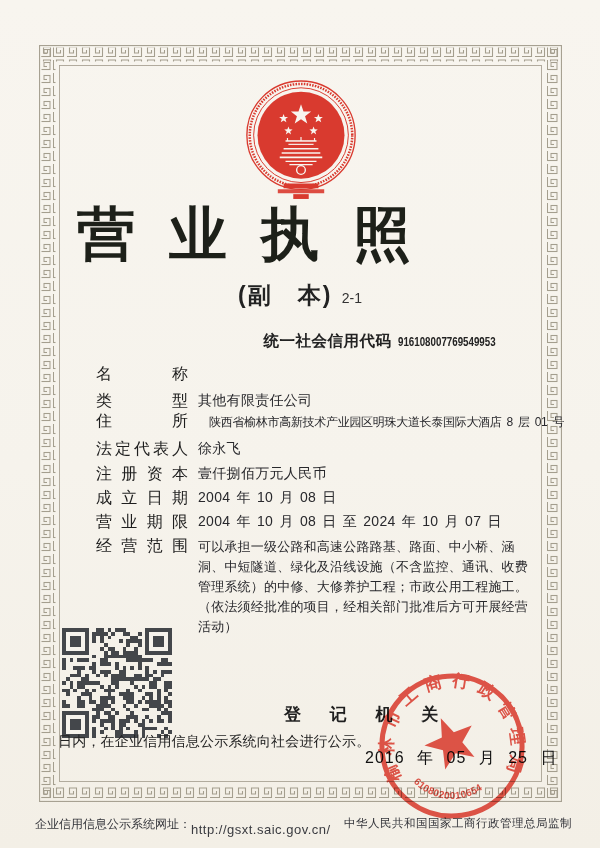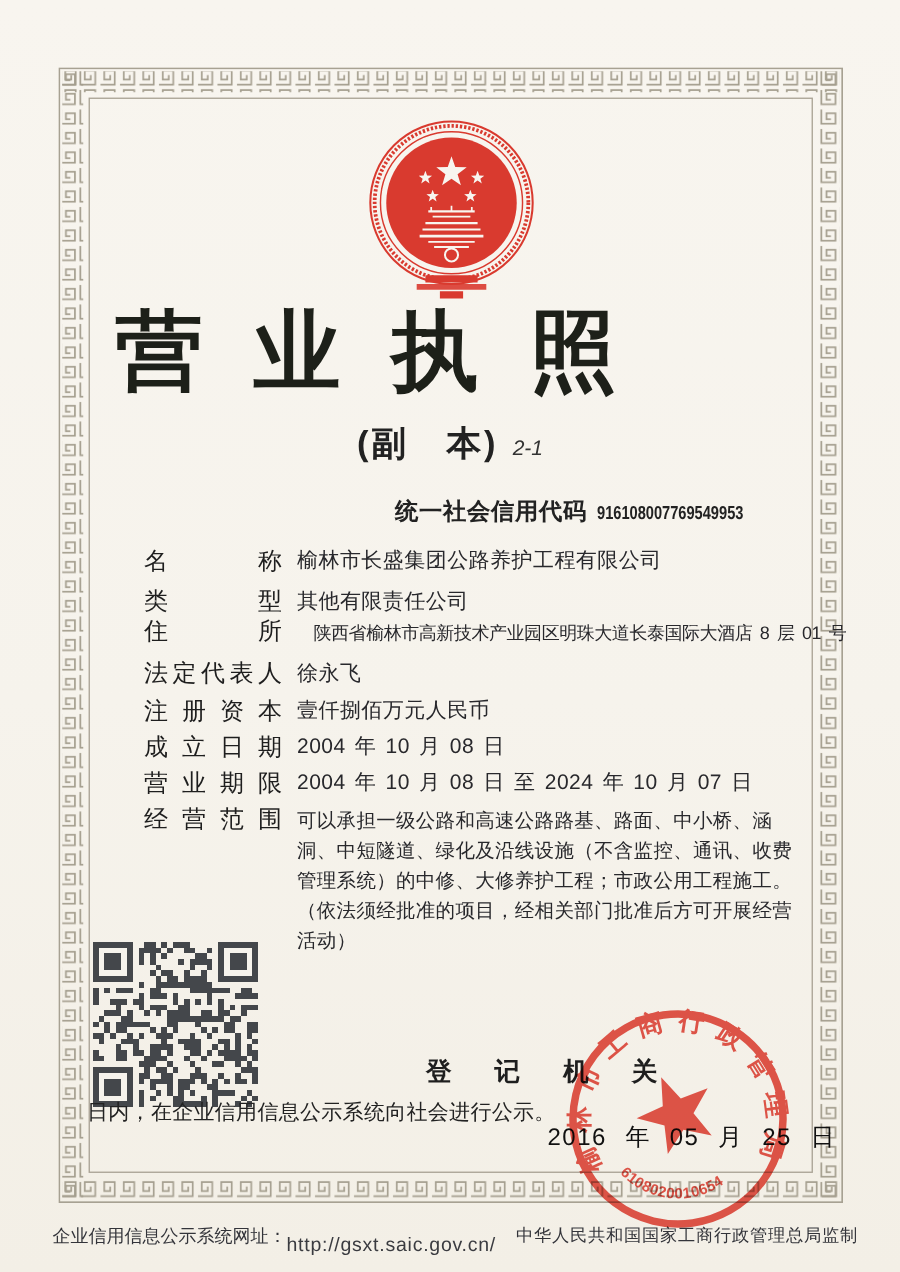--- a/index.html
+++ b/index.html
@@ -16,21 +16,21 @@
   #emblem{left:243px;top:79px;}
   
   .doc-title{
     left:0;top:196px;width:488px;text-align:center;
     font-size:58px;font-weight:900;letter-spacing:34px;padding-left:34px;
     box-sizing:border-box;color:#1d2019;
     font-family:"Liberation Sans","DejaVu Sans",sans-serif;
   }
   .subtitle-row{left:0;top:280px;width:600px;text-align:center;}
   .subtitle{font-size:23px;font-weight:600;color:#222;letter-spacing:2px;}
-  .copy-no{font-size:14px;color:#333;margin-left:5px;font-style:italic;}
+  .copy-no{font-size:14px;color:#333;margin-left:5px;}
   .credit-row{top:307px;right:77px;text-align:right;white-space:nowrap;margin-top:24px;}
   .credit-label{font-size:15.5px;font-weight:700;letter-spacing:0.5px;color:#222;}
   .credit-code{font-size:12.5px;font-weight:600;display:inline-block;
     transform:scaleX(.78);transform-origin:left center;letter-spacing:0;color:#222;margin-left:2px;}
   
   .frow{position:absolute;left:96px;right:70px;display:flex;align-items:flex-start;}
   .flabel{
     width:92px;flex:0 0 92px;margin-right:10px;
     font-size:16px;font-weight:400;color:#1e1e1e;
     text-align:justify;text-align-last:justify;text-justify:inter-character;
@@ -108,21 +108,20 @@
   <span class="copy-no">2-1</span>
 </div>
 
 <div class="abs credit-row">
   <span class="credit-label">统一社会信用代码</span>
   <span class="credit-code">916108007769549953</span>
 </div>
 
 <div class="frow" style="top:364px">
   <span class="flabel">名称</span>
-  <span class="fvalue">榆林市长盛集团公路养护工程有限公司</span>
 </div>
 <div class="frow" style="top:391px">
   <span class="flabel">类型</span>
   <span class="fvalue">其他有限责任公司</span>
 </div>
 <div class="frow" style="top:411px">
   <span class="flabel">住所</span>
   <span class="fvalue small">陕西省榆林市高新技术产业园区明珠大道长泰国际大酒店 8 层 01 号</span>
 </div>
 <div class="frow" style="top:439px">

